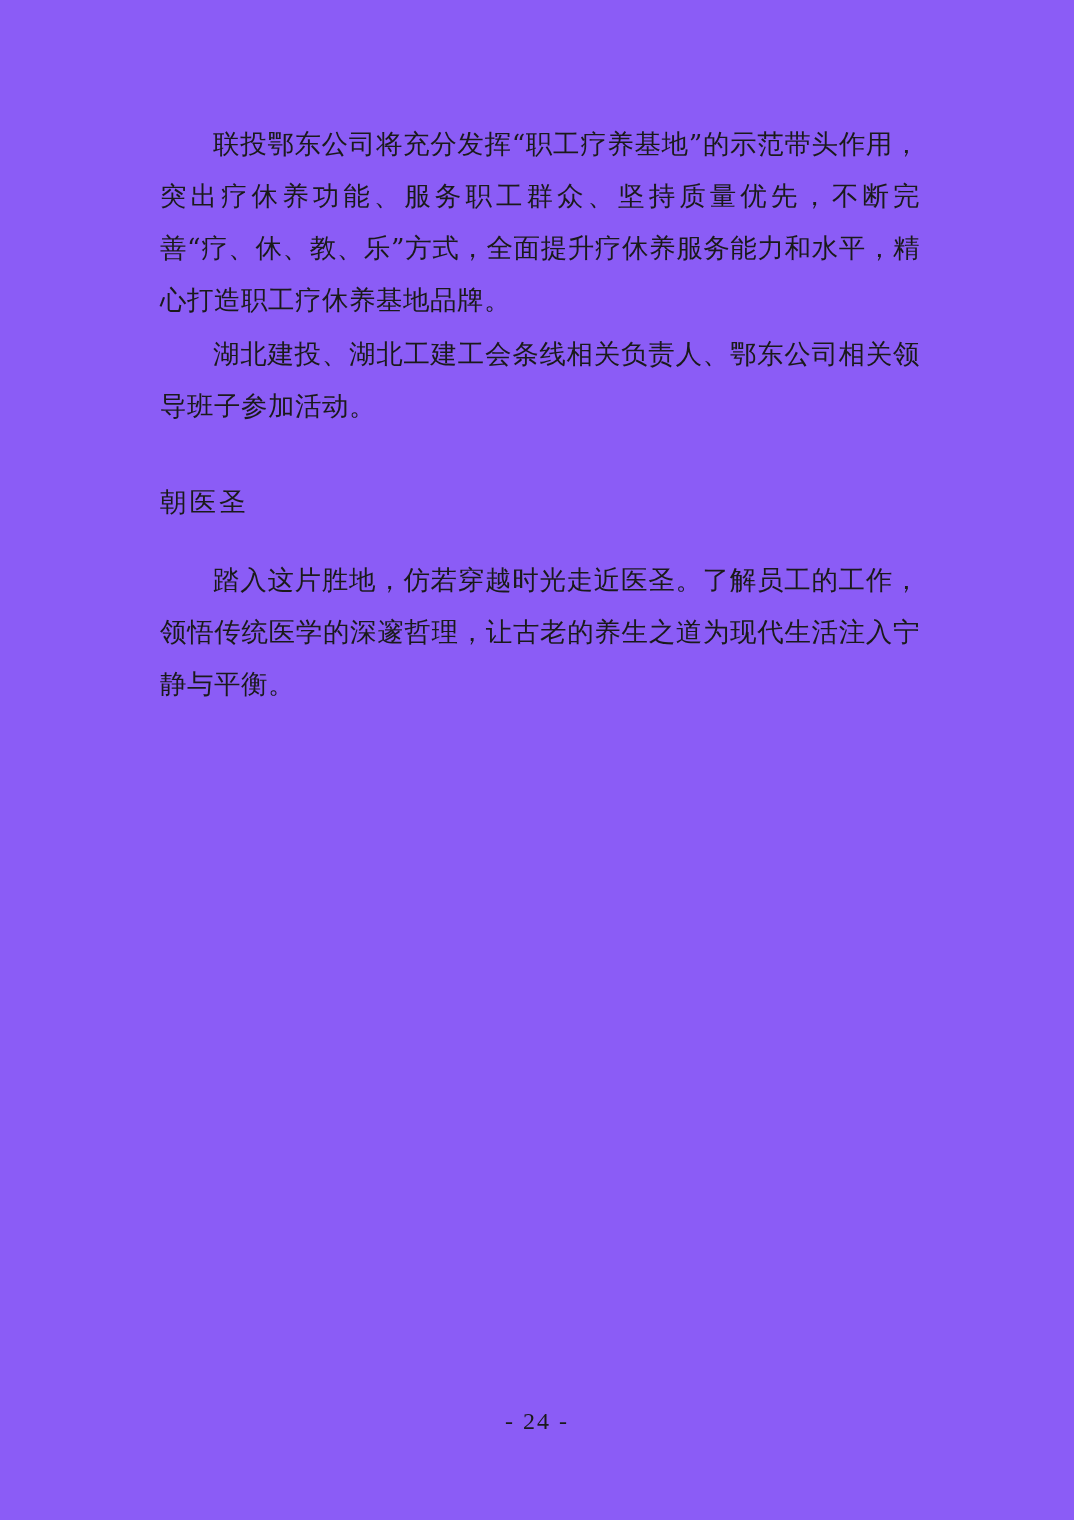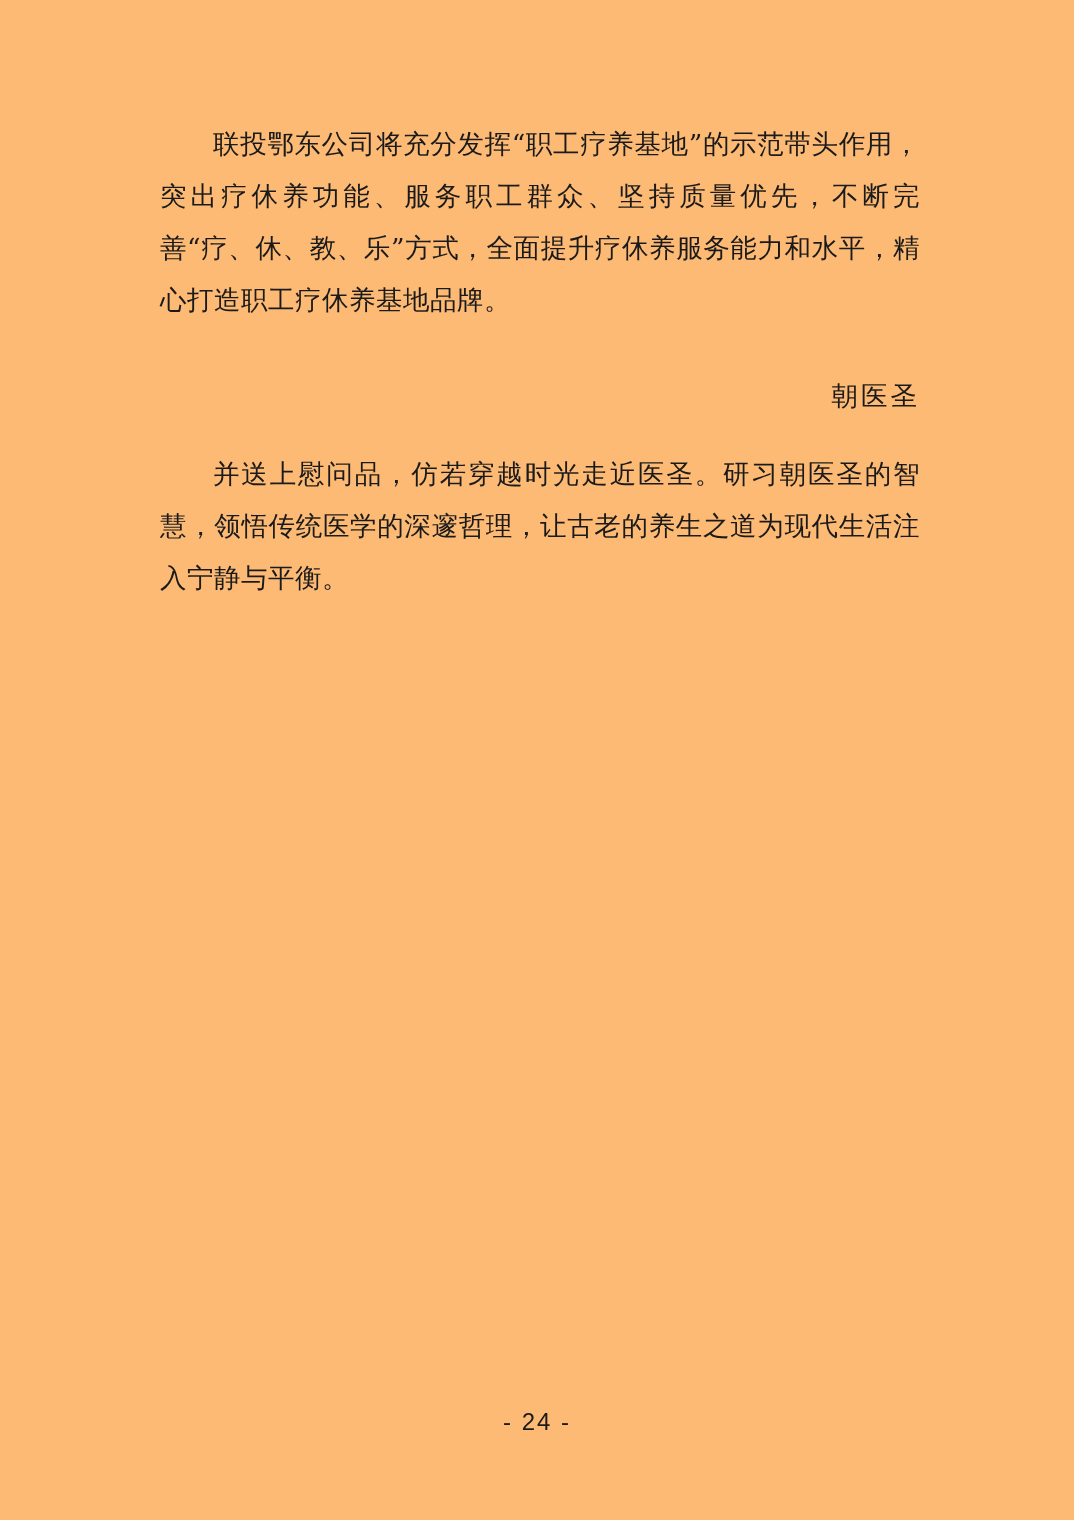--- a/index.html
+++ b/index.html
@@ -14,21 +14,21 @@
     font-family: "DejaVu Serif", "Liberation Serif", serif;
     color: #1a1a1a;
     overflow: hidden;
   }
   .page {
     position: absolute;
     left: 0;
     top: 0;
     width: 1074px;
     height: 1520px;
-    background: #fdba74;
+    background: #8b5cf6;
   }
   .content {
     position: absolute;
     left: 160px;
     top: 118px;
     width: 760px;
   }
   p.para {
     margin: 0 0 2px 0;
     font-size: 26.5px;
@@ -36,43 +36,44 @@
     text-align: justify;
     text-justify: inter-ideograph;
     text-indent: 2em;
     letter-spacing: 0.5px;
     font-family: "DejaVu Serif", "Liberation Serif", serif;
   }
   h2.section-heading {
     margin: 44px 0 26px 0;
     font-size: 26.5px;
     line-height: 52px;
-    text-align: right;
+    text-align: left;
     font-weight: normal;
     letter-spacing: 3px;
     font-family: "DejaVu Serif", "Liberation Serif", serif;
   }
   .page-number {
     position: absolute;
     left: 0;
     top: 1408px;
     width: 1074px;
     text-align: center;
     font-size: 24px;
     letter-spacing: 2px;
-    font-family: Liberation Sans, sans-serif;
+    font-family: Liberation Serif, serif;
     color: #1a1a1a;
   }
 </style>
 </head>
 <body>
 
 <div class="page">
   <div class="content">
     <p class="para">联投鄂东公司将充分发挥“职工疗养基地”的示范带头作用，突出疗休养功能、服务职工群众、坚持质量优先，不断完善“疗、休、教、乐”方式，全面提升疗休养服务能力和水平，精心打造职工疗休养基地品牌。</p>
+    <p class="para">湖北建投、湖北工建工会条线相关负责人、鄂东公司相关领导班子参加活动。</p>
 
     <h2 class="section-heading">朝医圣</h2>
 
-    <p class="para">并送上慰问品，仿若穿越时光走近医圣。研习朝医圣的智慧，领悟传统医学的深邃哲理，让古老的养生之道为现代生活注入宁静与平衡。</p>
+    <p class="para">踏入这片胜地，仿若穿越时光走近医圣。了解员工的工作，领悟传统医学的深邃哲理，让古老的养生之道为现代生活注入宁静与平衡。</p>
   </div>
 
   <div class="page-number">- 24 -</div>
 </div>
 
 </body></html>

